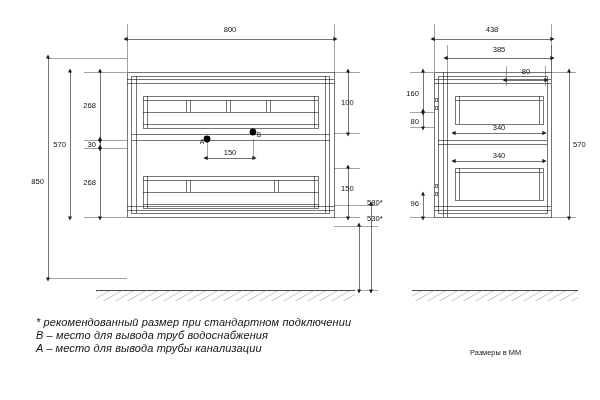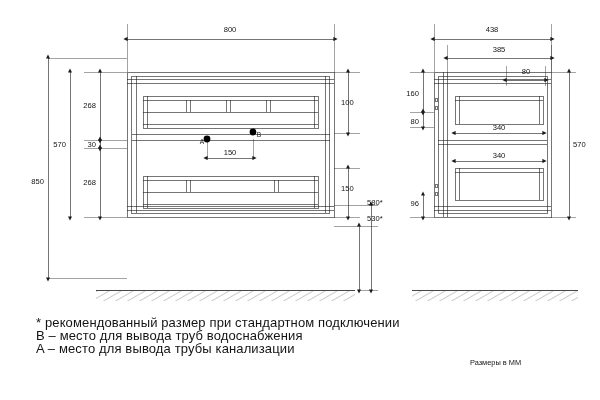--- a/index.html
+++ b/index.html
@@ -10,30 +10,31 @@
     color:#1a1a1a;
     overflow:hidden;
     position:relative;
   }
   .stage{position:absolute;left:0;top:0;width:600px;height:400px;}
   svg{position:absolute;left:0;top:0;}
   .notes{
     position:absolute;
     left:36px;
     top:316px;
-    font-size:13px;
+    font-size:11px;
     line-height:13.2px;
     color:#141414;
     letter-spacing:0.01em;
+    font-style:italic;
   }
   .notes div{white-space:nowrap;}
   .units{
     position:absolute;
     left:470px;
-    top:358px;
+    top:348px;
     font-size:7.4px;
     color:#141414;
     white-space:nowrap;
   }
 </style>
 </head>
 <body>
 
 <div class="stage">
 

